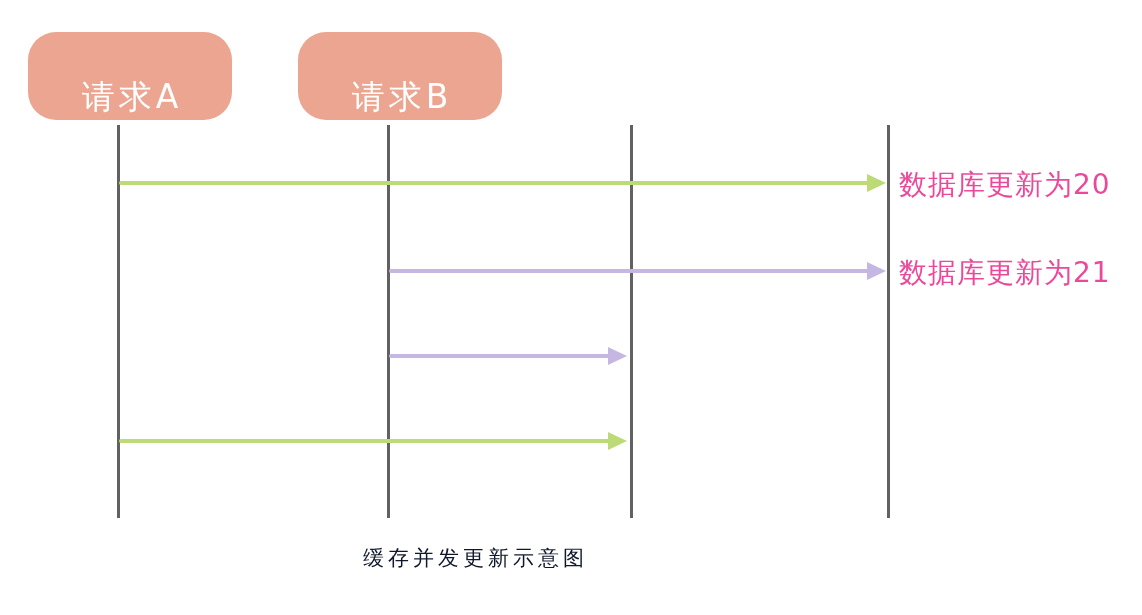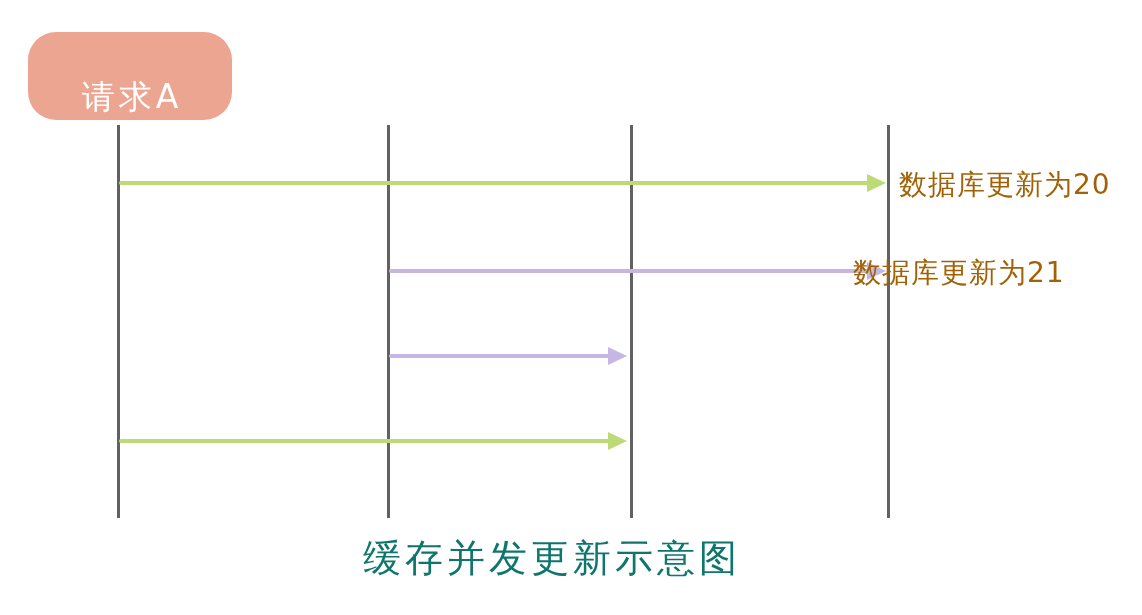--- a/index.html
+++ b/index.html
@@ -63,62 +63,65 @@
     border-bottom: 9px solid transparent;
     border-left: 19px solid;
   }
   .arrow.green .arrow-line { background: #BCDB76; }
   .arrow.green .arrow-head { border-left-color: #BCDB76; }
   .arrow.purple .arrow-line { background: #C6B7E2; }
   .arrow.purple .arrow-head { border-left-color: #C6B7E2; }
   
   .msg-label {
     position: absolute;
-    color: #a16207;
+    color: #ec4899;
     font-size: 28px;
     letter-spacing: 1px;
     white-space: nowrap;
     line-height: 34px;
   }
   
   .caption {
     position: absolute;
-    top: 533px;
+    top: 544px;
     left: 363px;
-    color: #0f766e;
-    font-size: 38px;
+    color: #0f172a;
+    font-size: 21px;
     letter-spacing: 4px;
     white-space: nowrap;
   }
 </style>
 </head>
 <body>
 
 <div class="canvas">
 
   <div class="actor" style="left:28px">
     <span>请求A</span>
+  </div>
+  <div class="actor" style="left:298px">
+    <span>请求B</span>
   </div>
 
   <div class="lifeline" style="left:117px"></div>
   <div class="lifeline" style="left:387px"></div>
   <div class="lifeline" style="left:630px"></div>
   <div class="lifeline" style="left:887px"></div>
 
   <div class="arrow green" style="left:119px; top:173px; width:767px">
     <div class="arrow-line"></div>
     <div class="arrow-head"></div>
   </div>
   <div class="msg-label" style="left:899px; top:168px">数据库更新为20</div>
 
   <div class="arrow purple" style="left:389px; top:261px; width:497px">
     <div class="arrow-line"></div>
     <div class="arrow-head"></div>
   </div>
-  <div class="msg-label" style="left:853px; top:256px">数据库更新为21</div>
+  <div class="msg-label" style="left:899px; top:256px">数据库更新为21</div>
 
   <div class="arrow purple" style="left:389px; top:346px; width:238px">
     <div class="arrow-line"></div>
     <div class="arrow-head"></div>
   </div>
 
   <div class="arrow green" style="left:119px; top:431px; width:508px">
     <div class="arrow-line"></div>
     <div class="arrow-head"></div>
   </div>

